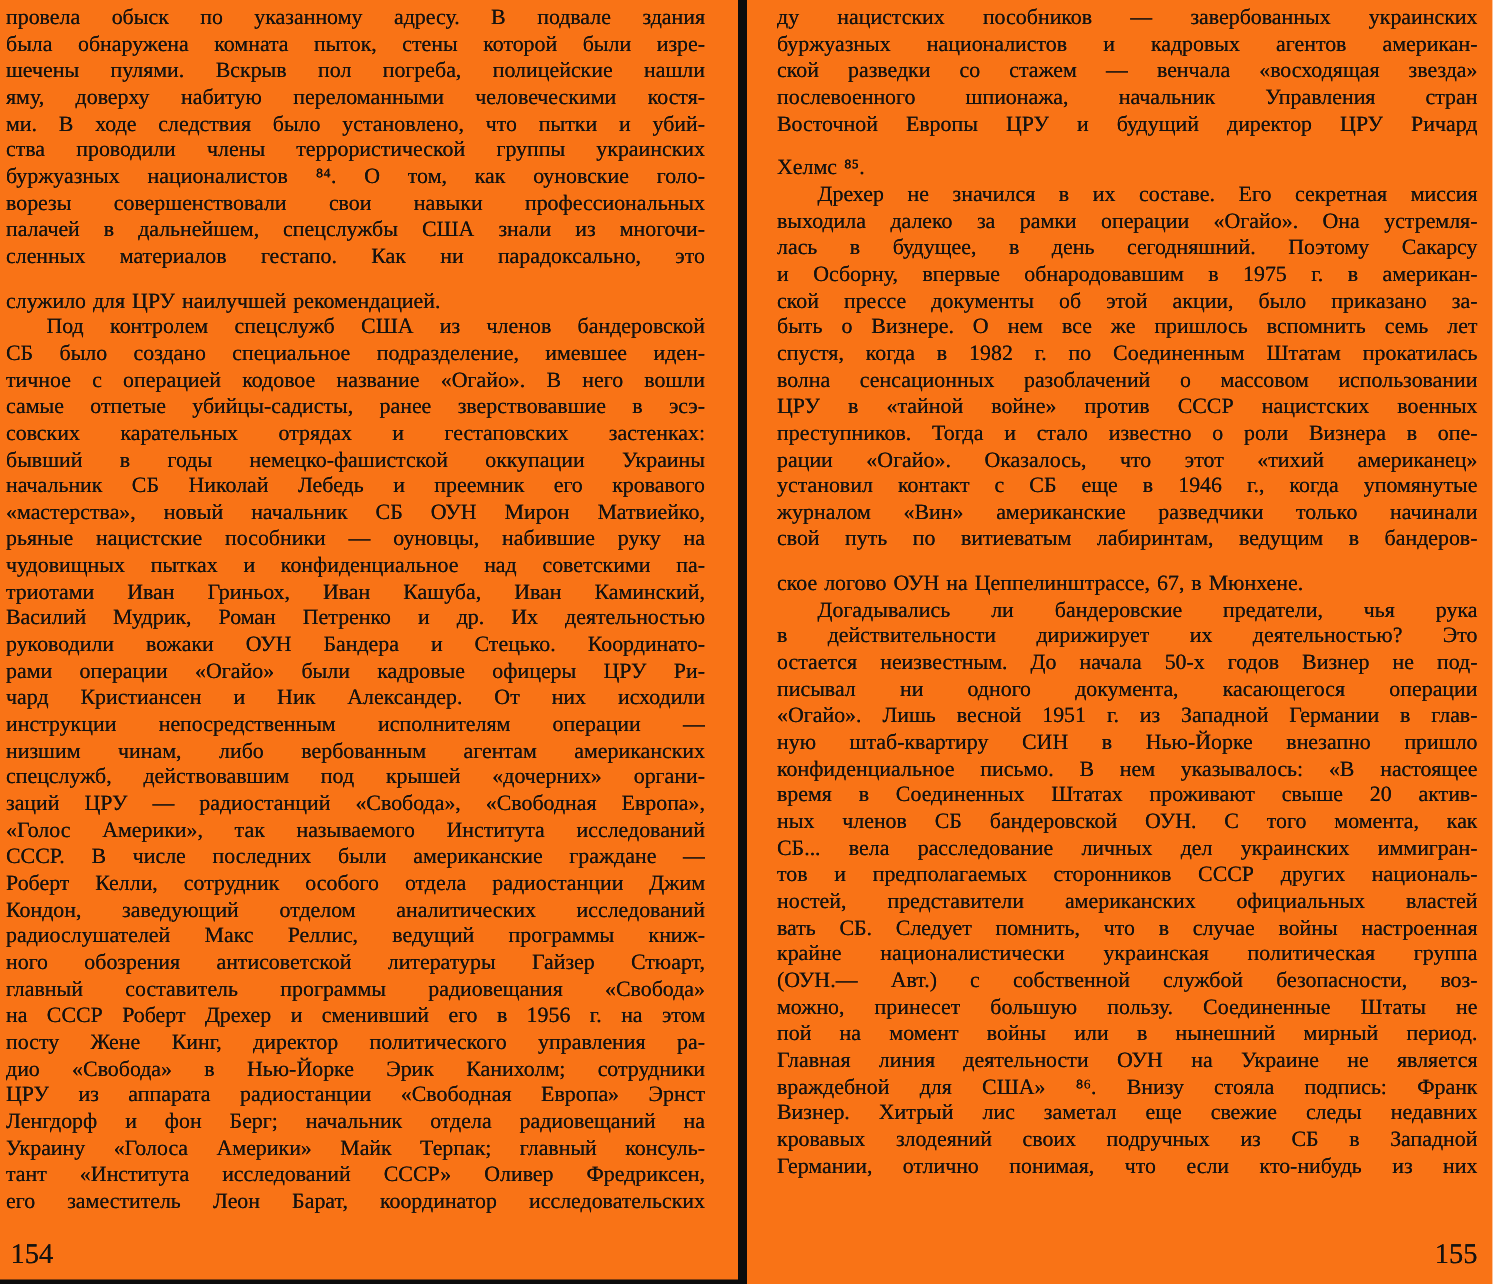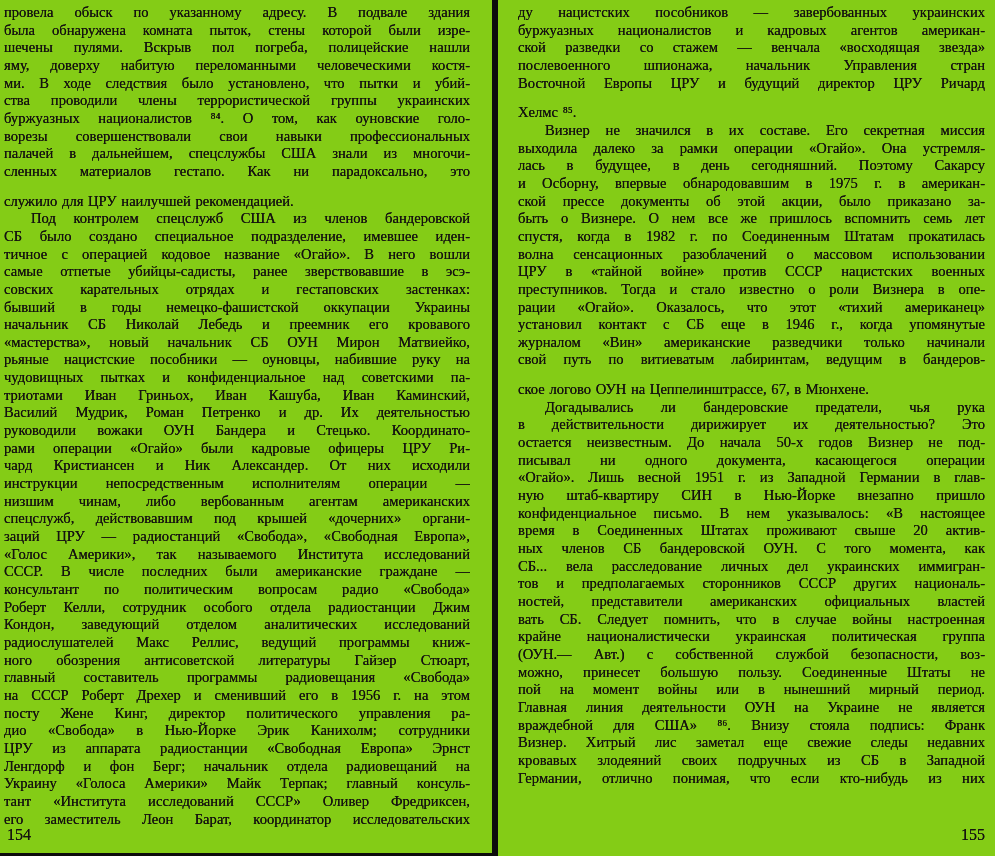--- a/index.html
+++ b/index.html
@@ -4,21 +4,21 @@
 <style>
   html, body {
     margin: 0;
     padding: 0;
     background: #ffffff;
   }
   .spread {
     position: relative;
     width: 995px;
     height: 856px;
-    background: #84cc16;
+    background: #f97316;
     font-family: "Liberation Serif", "DejaVu Serif", serif;
     color: #151310;
     overflow: hidden;
   }
   .page {
     position: absolute;
     top: 4px;
   }
   .page.left  { left: 4px;   width: 466px; }
   .page.right { left: 518px; width: 467px; }
@@ -31,21 +31,21 @@
     text-align: justify;
     text-align-last: justify;
     text-shadow: 0 0 0.4px currentColor;
     word-spacing: 1px;
   }
   .line.end    { text-align-last: left; margin-top: 12px; }
   .line.indent { text-indent: 27px; }
   .page-number {
     position: absolute;
     top: 822px;
-    font-size: 16px;
+    font-size: 19px;
     text-shadow: 0 0 0.4px currentColor;
   }
   .page-number.num-left  { left: 3px; }
   .page-number.num-right { right: 0px; }
   .divider {
     position: absolute;
     left: 492px;
     top: 0;
     width: 6px;
     height: 856px;
@@ -92,21 +92,20 @@
         <div class="line">Василий Мудрик, Роман Петренко и др. Их деятельностью</div>
         <div class="line">руководили вожаки ОУН Бандера и Стецько. Координато-</div>
         <div class="line">рами операции «Огайо» были кадровые офицеры ЦРУ Ри-</div>
         <div class="line">чард Кристиансен и Ник Александер. От них исходили</div>
         <div class="line">инструкции непосредственным исполнителям операции —</div>
         <div class="line">низшим чинам, либо вербованным агентам американских</div>
         <div class="line">спецслужб, действовавшим под крышей «дочерних» органи-</div>
         <div class="line">заций ЦРУ — радиостанций «Свобода», «Свободная Европа»,</div>
         <div class="line">«Голос Америки», так называемого Института исследований</div>
         <div class="line">СССР. В числе последних были американские граждане —</div>
-        <div class="line">консультант по политическим вопросам радио «Свобода»</div>
         <div class="line">Роберт Келли, сотрудник особого отдела радиостанции Джим</div>
         <div class="line">Кондон, заведующий отделом аналитических исследований</div>
         <div class="line">радиослушателей Макс Реллис, ведущий программы книж-</div>
         <div class="line">ного обозрения антисоветской литературы Гайзер Стюарт,</div>
         <div class="line">главный составитель программы радиовещания «Свобода»</div>
         <div class="line">на СССР Роберт Дрехер и сменивший его в 1956 г. на этом</div>
         <div class="line">посту Жене Кинг, директор политического управления ра-</div>
         <div class="line">дио «Свобода» в Нью-Йорке Эрик Канихолм; сотрудники</div>
         <div class="line">ЦРУ из аппарата радиостанции «Свободная Европа» Эрнст</div>
         <div class="line">Ленгдорф и фон Берг; начальник отдела радиовещаний на</div>
@@ -120,21 +119,21 @@
   <div class="divider"></div>
 
   <div class="page right">
     <div class="text-column">
         <div class="line">ду нацистских пособников — завербованных украинских</div>
         <div class="line">буржуазных националистов и кадровых агентов американ-</div>
         <div class="line">ской разведки со стажем — венчала «восходящая звезда»</div>
         <div class="line">послевоенного шпионажа, начальник Управления стран</div>
         <div class="line">Восточной Европы ЦРУ и будущий директор ЦРУ Ричард</div>
         <div class="line end">Хелмс ⁸⁵.</div>
-        <div class="line indent">Визнер не значился в их составе. Его секретная миссия</div>
+        <div class="line indent">Дрехер не значился в их составе. Его секретная миссия</div>
         <div class="line">выходила далеко за рамки операции «Огайо». Она устремля-</div>
         <div class="line">лась в будущее, в день сегодняшний. Поэтому Сакарсу</div>
         <div class="line">и Осборну, впервые обнародовавшим в 1975 г. в американ-</div>
         <div class="line">ской прессе документы об этой акции, было приказано за-</div>
         <div class="line">быть о Визнере. О нем все же пришлось вспомнить семь лет</div>
         <div class="line">спустя, когда в 1982 г. по Соединенным Штатам прокатилась</div>
         <div class="line">волна сенсационных разоблачений о массовом использовании</div>
         <div class="line">ЦРУ в «тайной войне» против СССР нацистских военных</div>
         <div class="line">преступников. Тогда и стало известно о роли Визнера в опе-</div>
         <div class="line">рации «Огайо». Оказалось, что этот «тихий американец»</div>

